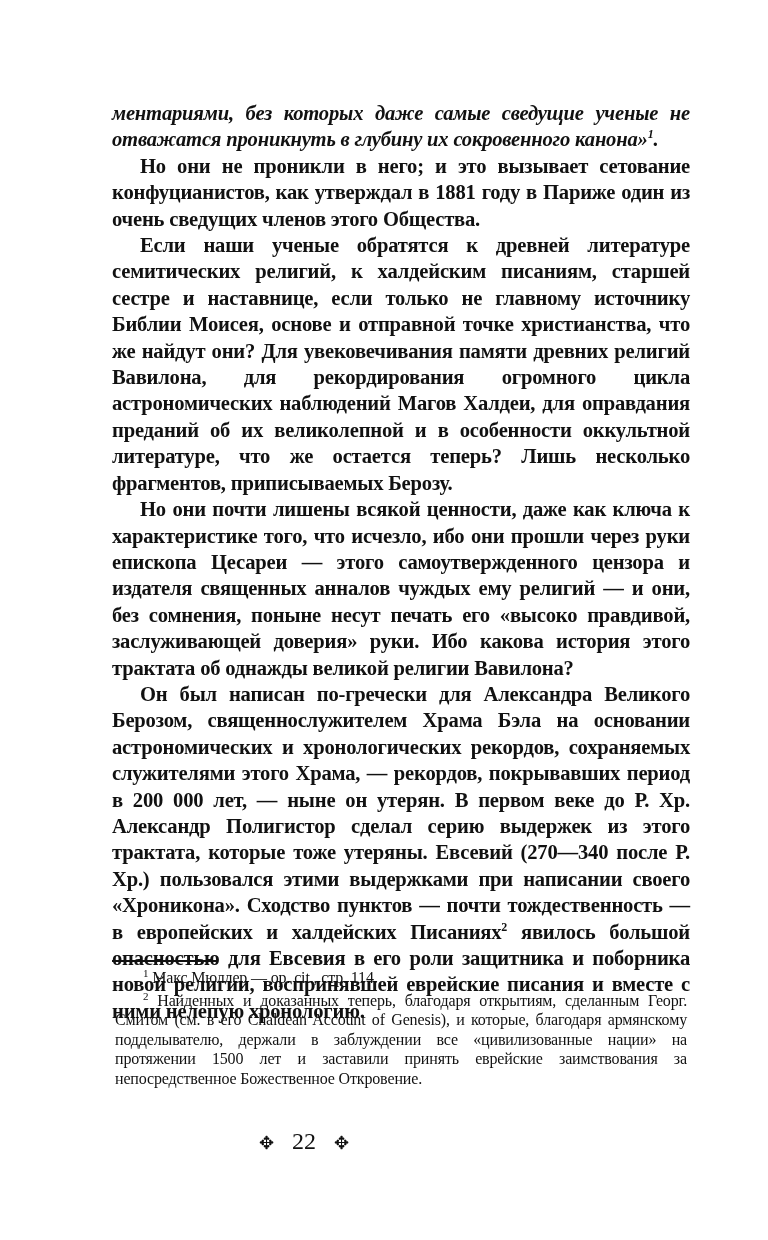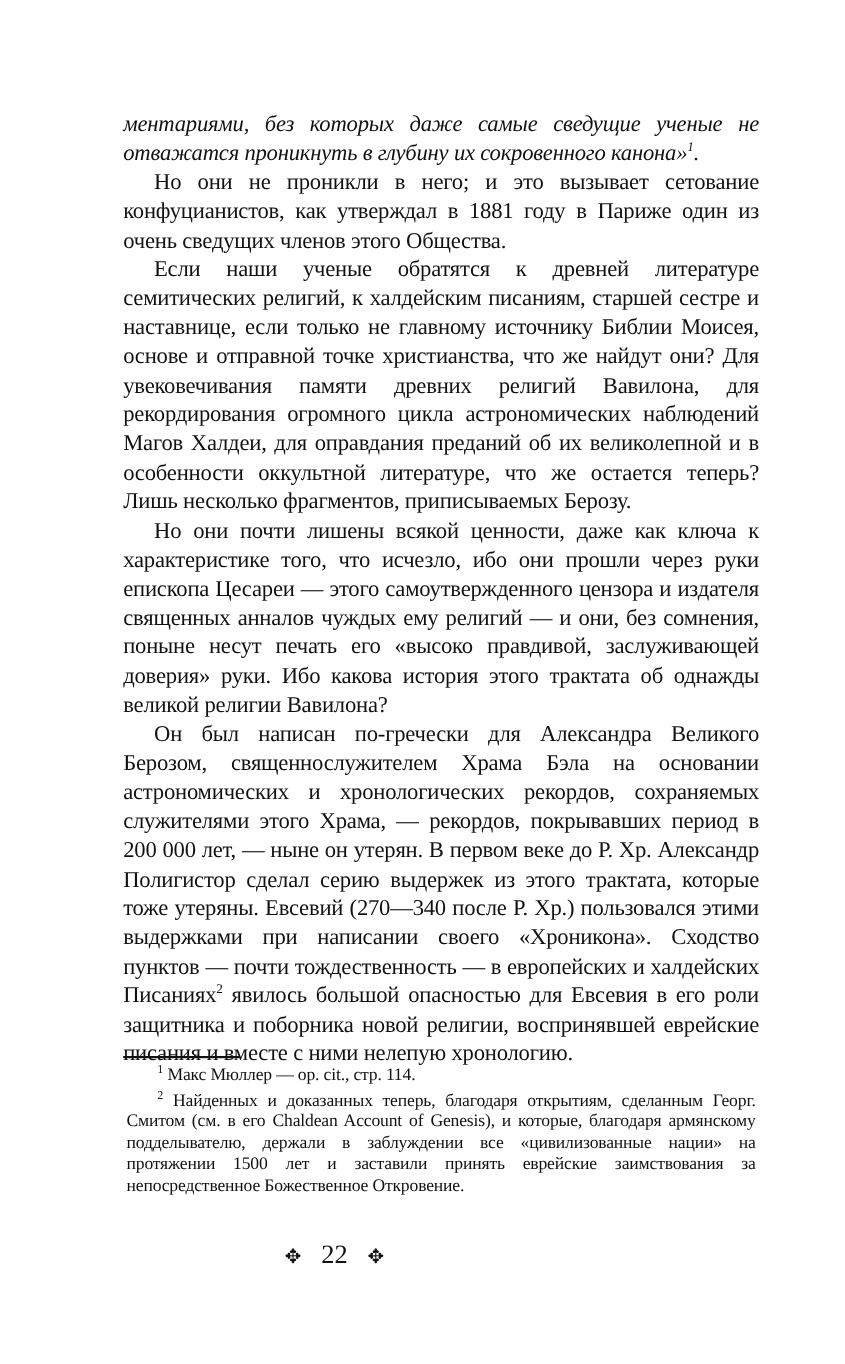--- a/index.html
+++ b/index.html
@@ -1,20 +1,20 @@
 <!DOCTYPE html>
 <html><head>
 <meta charset="utf-8">
 <style>
   html, body { margin: 0; padding: 0; background: #ffffff; }
   body { width: 768px; height: 1240px; position: relative; overflow: hidden; color: #111; }
   .page { position: absolute; left: 112px; top: 100px; width: 578px; }
-  .p { font-family: "Liberation Serif", serif; font-size: 20.6px; line-height: 26.4px; text-align: justify; margin: 0; letter-spacing: -0.2px; }
+  .p { font-family: "Liberation Serif", serif; font-size: 20.6px; line-height: 26.4px; text-align: justify; margin: 0; letter-spacing: -0.2px; font-weight: bold; }
   .p.indent { text-indent: 28px; }
-  .p.italic { font-style: italic; font-weight: normal; }
+  .p.italic { font-style: italic; font-weight: bold; }
   sup { font-size: 12px; line-height: 0; vertical-align: super; }
   .divider { position: absolute; left: 112px; top: 960px; width: 106px; height: 2px; background: #111; }
   .footnotes { position: absolute; left: 112px; top: 965px; width: 578px; }
   .fn { font-family: "Liberation Serif", serif; font-size: 16px; line-height: 19.6px; text-align: justify; margin: 3px; text-indent: 28px; letter-spacing: -0.15px; }
   .fn sup { font-size: 11px; }
   .pagenum { position: absolute; left: 0; width: 608px; top: 1128px; text-align: center; font-family: "Liberation Serif", serif; font-size: 24px; }
   .orn { font-size: 18px; margin: 0 12px; display: inline-block; }
 </style>
 </head>
 <body>

